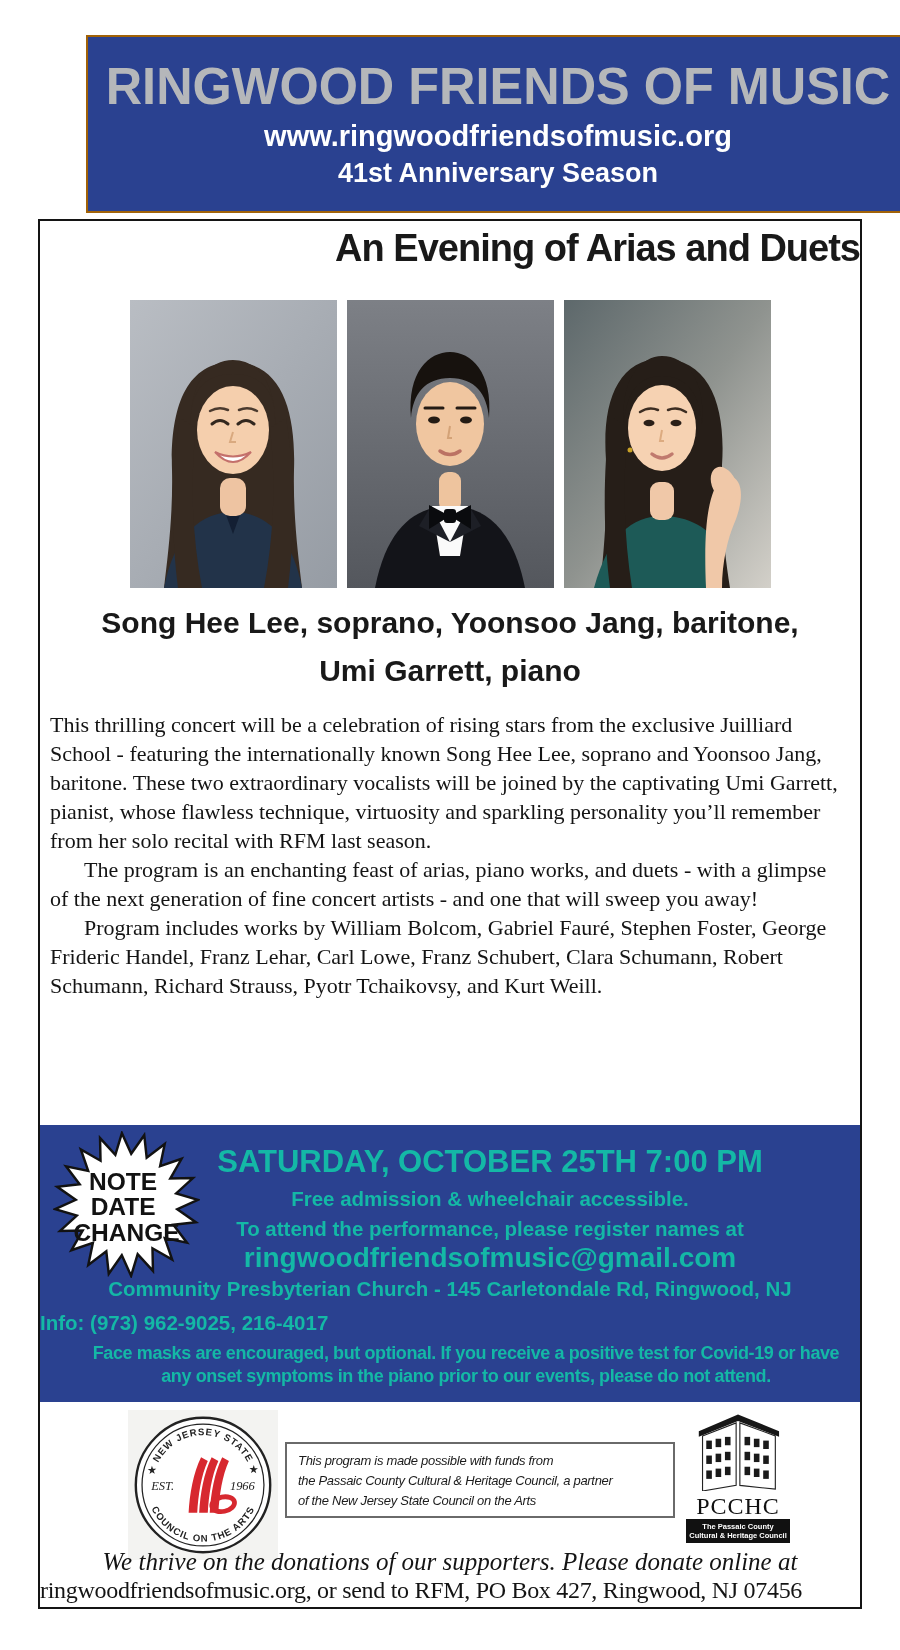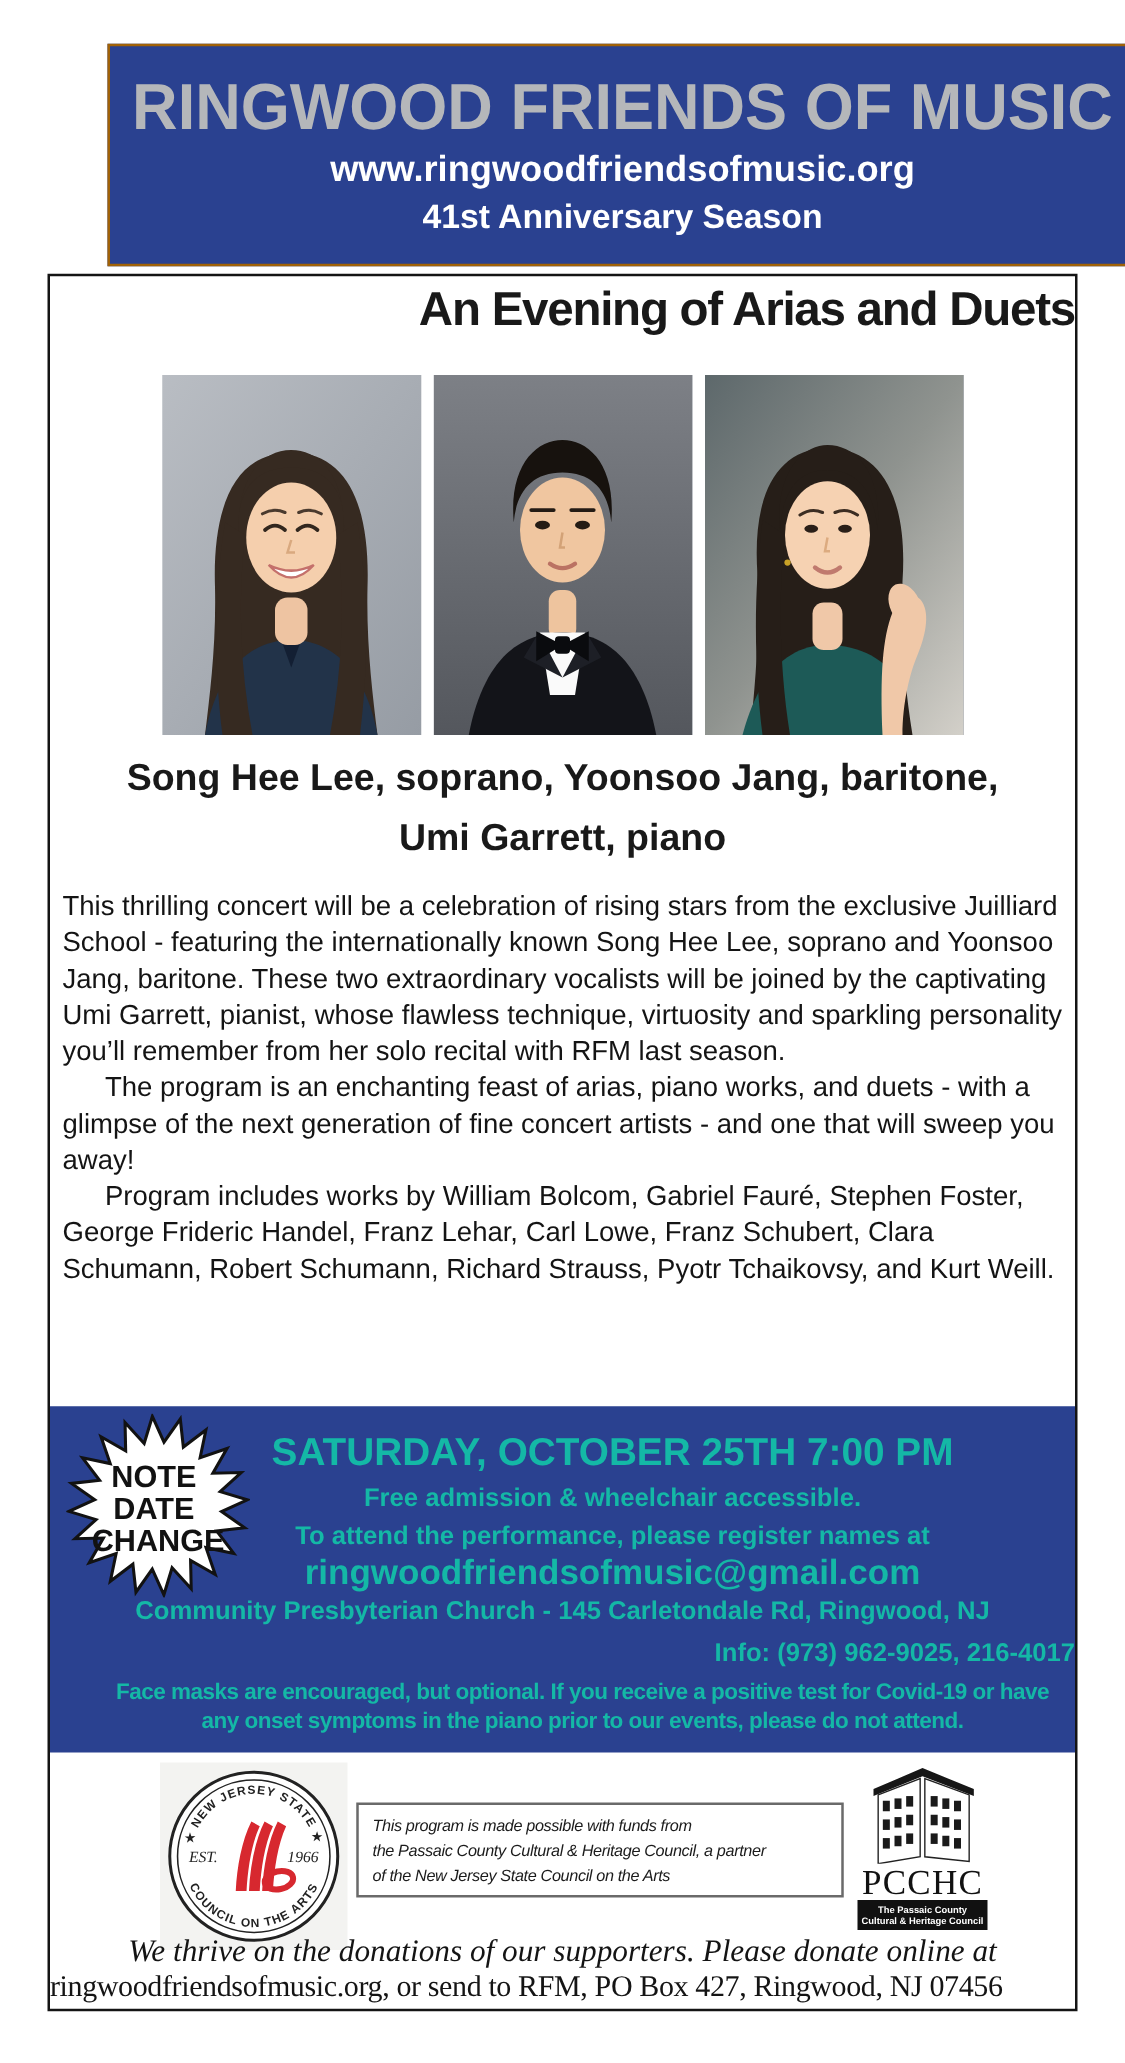--- a/index.html
+++ b/index.html
@@ -18,48 +18,48 @@
   
   .main-box{left:38px;top:219px;width:820px;height:1386px;border:2px solid #141414;background:#fff;}
   .event-title{left:0;top:6px;width:100%;text-align:right;font-size:38px;font-weight:bold;
                letter-spacing:-1px;color:#191919;white-space:nowrap;}
   .photos{left:0;top:79px;width:100%;display:flex;justify-content:center;gap:10px;}
   .photo{width:207px;height:288px;overflow:hidden;background:#9aa0a8;}
   .photo svg{display:block;}
   .performers{left:0;top:384px;width:100%;text-align:center;font-weight:bold;color:#191919;}
   .performers .l1{font-size:30px;line-height:36px;}
   .performers .l2{font-size:30px;line-height:34px;margin-top:13px;}
-  .body-text{left:10px;top:489px;width:800px;font-family:Liberation Sans, sans-serif;
+  .body-text{left:10px;top:489px;width:800px;font-family:Liberation Serif, serif;
              font-size:22px;line-height:29px;color:#141414;}
   .body-text p{margin:0;}
   .body-text p.ind{text-indent:34px;}
 
   
   .notice{left:0;top:904px;width:820px;height:277px;background:var(--blue,#2a4190);color:#14b8a6;}
   .starburst{position:absolute;left:13px;top:6px;width:147px;height:147px;}
   .notice-main{position:absolute;left:130px;top:0;width:640px;text-align:center;}
   .nm-date{position:absolute;top:19px;width:100%;font-size:31px;font-weight:bold;white-space:nowrap;}
   .nm-adm{position:absolute;top:62px;width:100%;font-size:20.5px;font-weight:bold;}
   .nm-reg{position:absolute;top:92px;width:100%;font-size:20.5px;font-weight:bold;}
   .nm-email{position:absolute;top:117px;width:100%;font-size:28px;font-weight:bold;}
   .nt-venue{position:absolute;top:152px;left:0;width:100%;text-align:center;font-size:20.5px;font-weight:bold;}
-  .nt-info{position:absolute;top:186px;left:0;width:100%;text-align:right;font-size:20.5px;font-weight:bold;}
+  .nt-info{position:absolute;top:186px;left:0;width:100%;text-align:left;font-size:20.5px;font-weight:bold;}
   .nt-covid{position:absolute;top:217px;left:0;width:100%;text-align:center;font-size:18px;
             font-weight:bold;line-height:22.5px;padding-left:16px;}
   .nt-covid div{white-space:nowrap;letter-spacing:-0.4px;}
 
   
   .seal-wrap{left:88px;top:1189px;width:150px;height:150px;background:#f3f3f1;
              display:flex;align-items:center;justify-content:center;}
   .fund-box{left:245px;top:1221px;width:390px;height:76px;border:2px solid #6a6a6a;
             box-sizing:border-box;padding:7px 11px;font-size:13px;line-height:20px;
             letter-spacing:-0.3px;color:#1b1b1b;background:#fff;font-style:italic;}
   .fund-box div{white-space:nowrap;}
   .pcchc{left:642px;top:1186px;width:112px;text-align:center;}
-  .pcchc-name{font-family:"Liberation Serif",serif;font-size:28px;letter-spacing:1px;color:#111;line-height:22px;}
+  .pcchc-name{font-family:"Liberation Serif",serif;font-size:24px;letter-spacing:1px;color:#111;line-height:22px;}
   .pcchc-cap{margin:2px auto 0;width:104px;background:#111;color:#fff;font-size:7.5px;
              font-weight:bold;line-height:9px;padding:3px 2px;box-sizing:border-box;}
 
   
   .donate1{left:0;top:1327px;width:100%;text-align:center;font-family:"Liberation Serif",serif;
            font-size:25px;color:#141414;white-space:nowrap;font-style:italic;}
   .donate2{left:0;top:1356px;width:100%;text-align:left;font-family:"Liberation Serif",serif;
            font-size:24px;letter-spacing:-0.3px;color:#141414;white-space:nowrap;}
 </style>
 </head>

